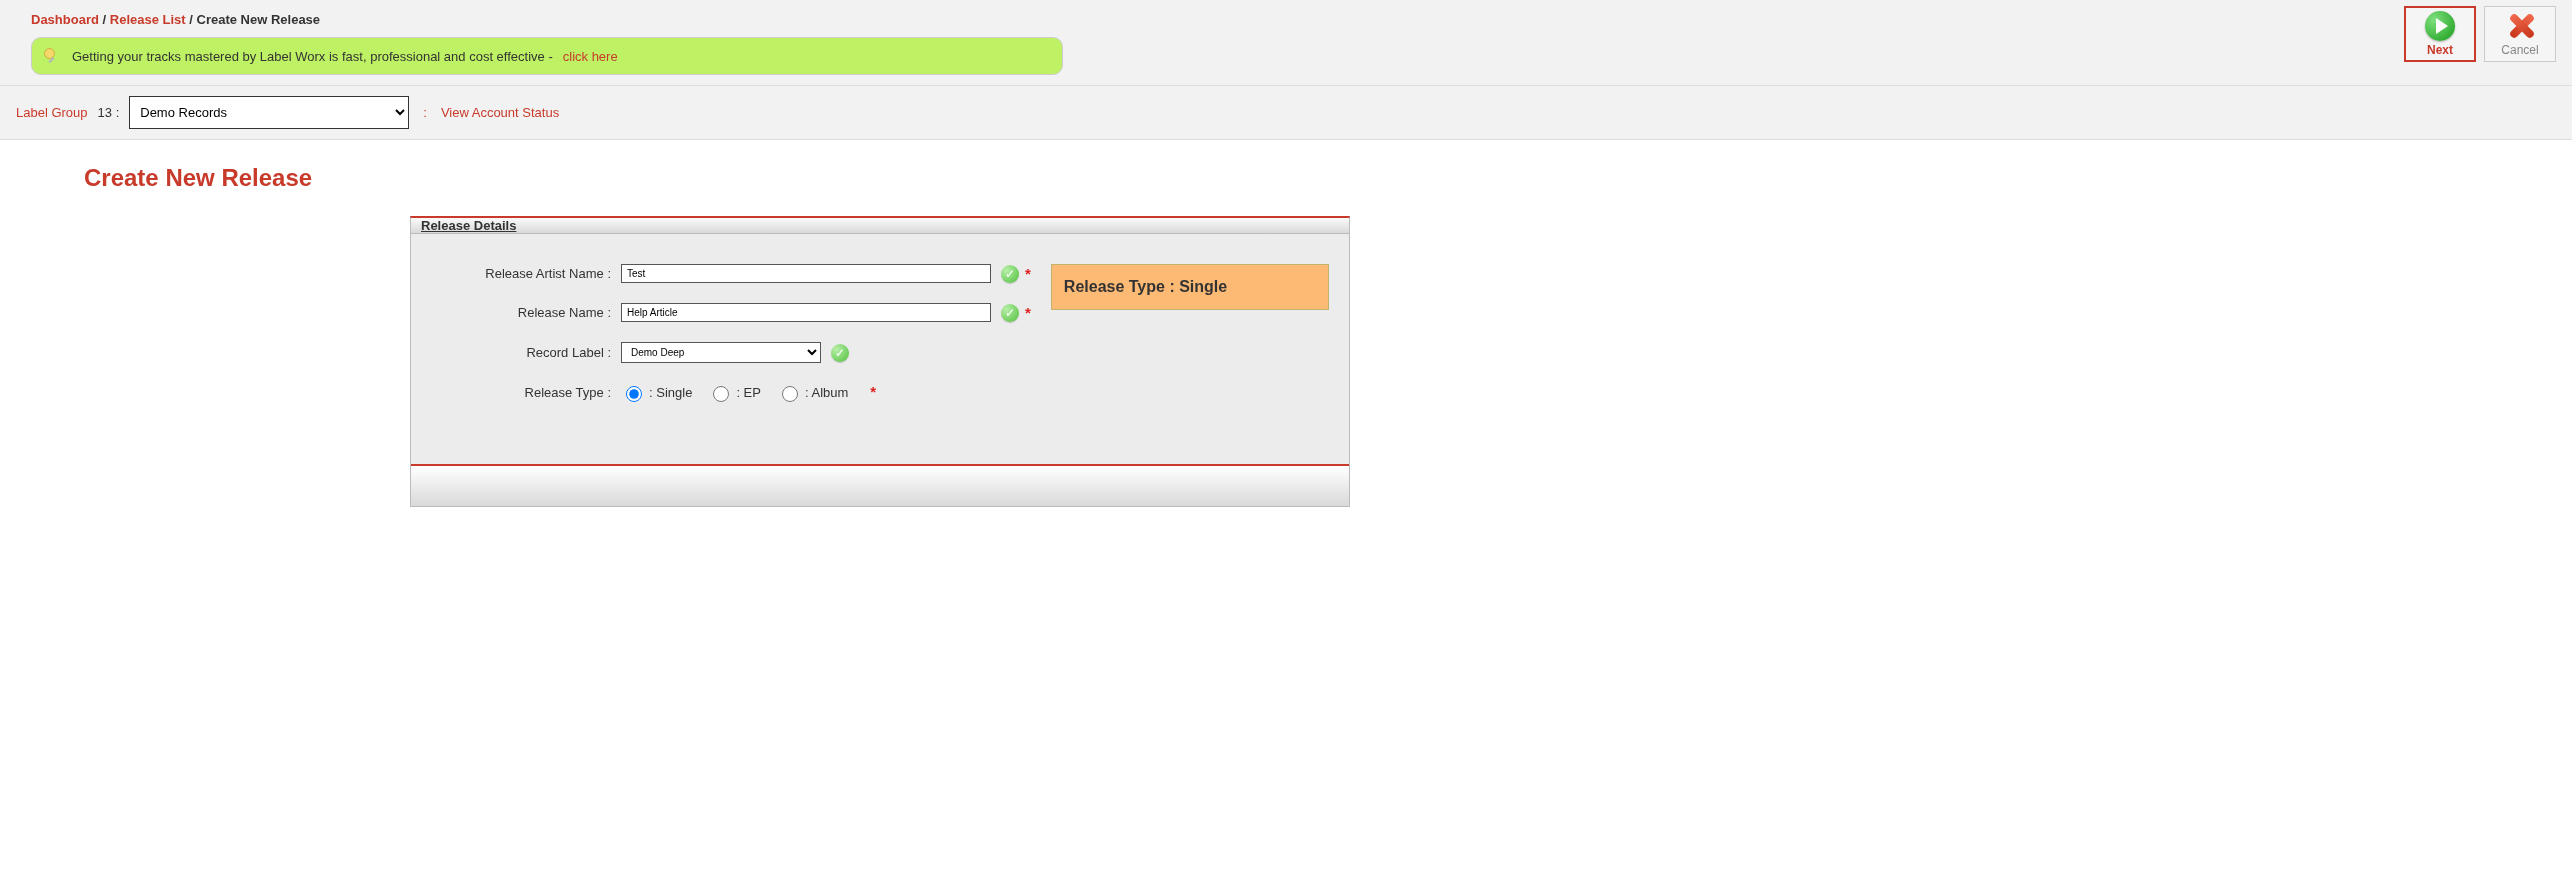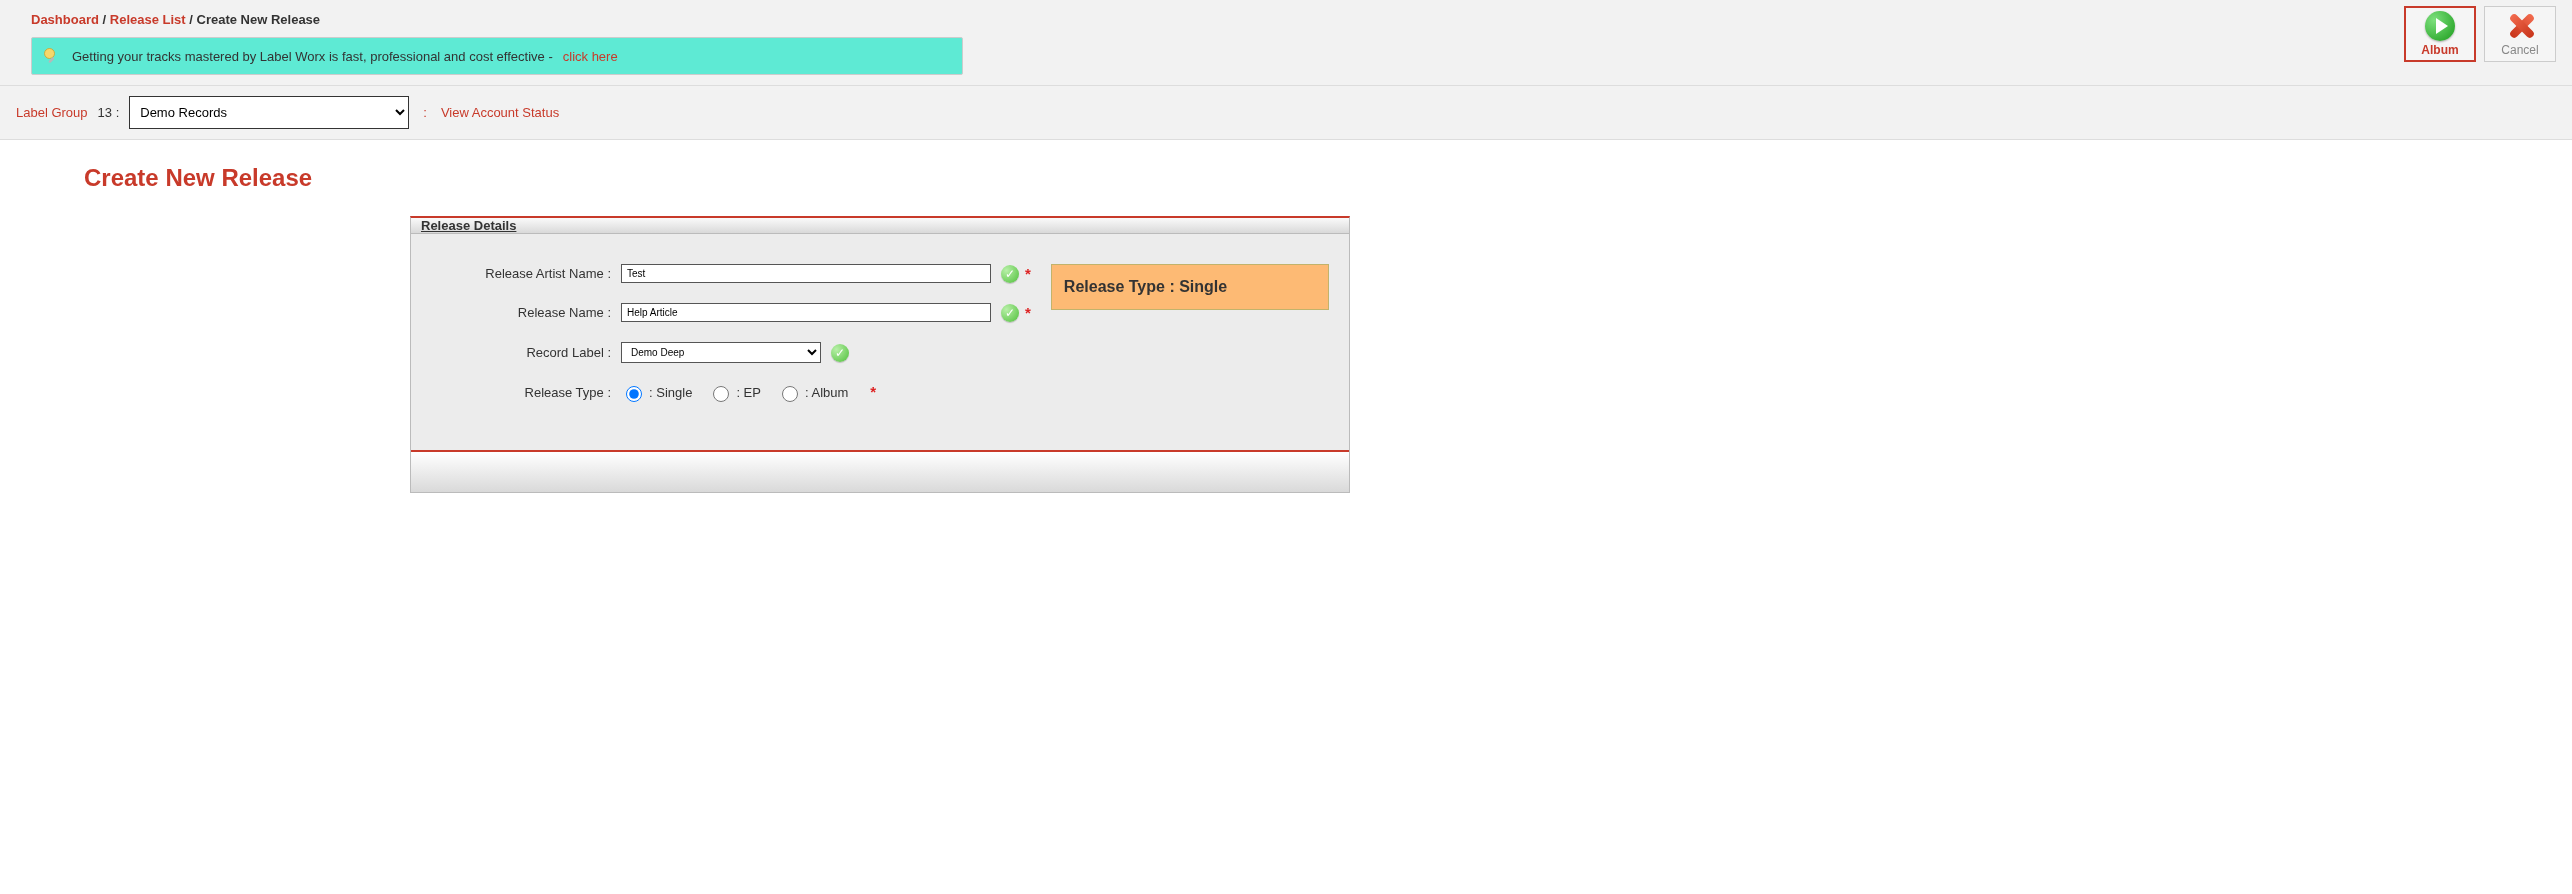--- a/index.html
+++ b/index.html
@@ -16,25 +16,25 @@
     padding: 8px 16px 10px 31px;
     position: relative;
   }
   .breadcrumb {
     font-weight: bold;
     padding: 4px 0 10px 0;
   }
   .breadcrumb a { color: #c83a2a; text-decoration: none; }
   .breadcrumb .sep, .breadcrumb .current { color: #333; }
   .notice {
-    background: #5eead4;
+    background: #bef264;
     border: 1px solid #ccc;
-    border-radius: 2px;
+    border-radius: 10px;
     padding: 8px 10px;
-    width: 932px;
+    width: 1032px;
     display: flex;
     align-items: center;
     gap: 10px;
   }
   .notice a { color: #c83a2a; text-decoration: none; }
   .bulb-icon {
     width: 20px;
     height: 20px;
     display: inline-block;
     position: relative;
@@ -131,21 +131,21 @@
     position: relative;
   }
   .panel-head {
     background: linear-gradient(#fafafa, #d9d9d9);
     padding: 0 10px;
     font-weight: bold;
     border-bottom: 1px solid #bbb;
     text-decoration: underline;
   }
   .panel-body {
-    padding: 30px 20px 28px 20px;
+    padding: 30px 20px 42px 20px;
     display: flex;
     gap: 20px;
     border-bottom: 2px solid #c83a2a;
     background: #ececec;
   }
   .form-col { flex: 1; }
   .form-row {
     display: flex;
     align-items: center;
     margin-bottom: 20px;
@@ -215,21 +215,21 @@
           <rect x="13" y="13" width="3" height="8" rx="1.5" fill="#b8b8b8" transform="rotate(45 13 13)"></rect>
         </svg>
     </span>
     <span>Getting your tracks mastered by Label Worx is fast, professional and cost effective - </span>
     <a href="#">click here</a>
   </div>
 
   <div class="actions">
     <div class="action-btn next">
       <span class="icon-circle-play"></span>
-      <span class="lbl">Album</span>
+      <span class="lbl">Next</span>
     </div>
     <div class="action-btn cancel">
       <span class="icon-x"></span>
       <span class="lbl">Cancel</span>
     </div>
   </div>
 </div>
 
 <div class="subbar">
   <span class="lab">Label Group</span>

